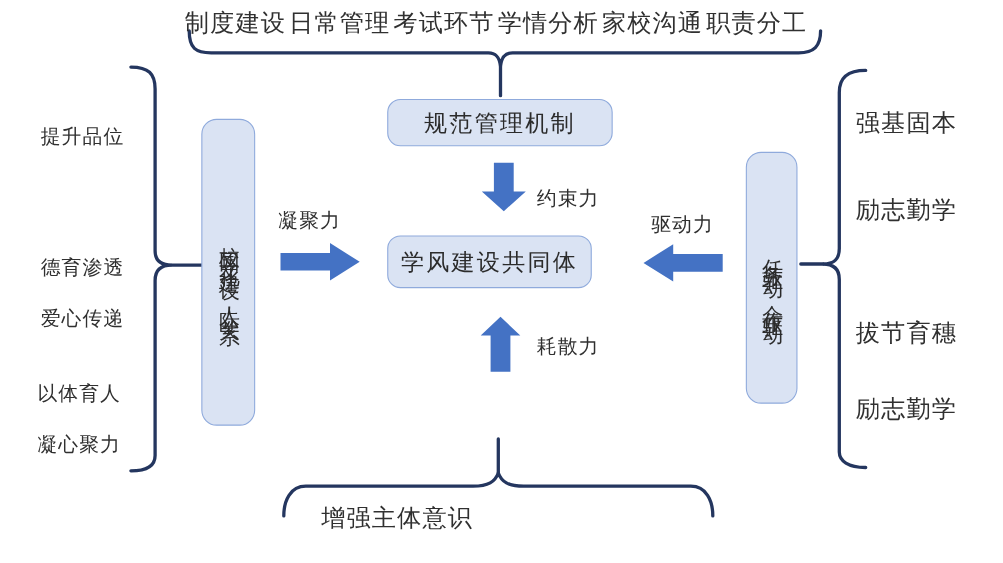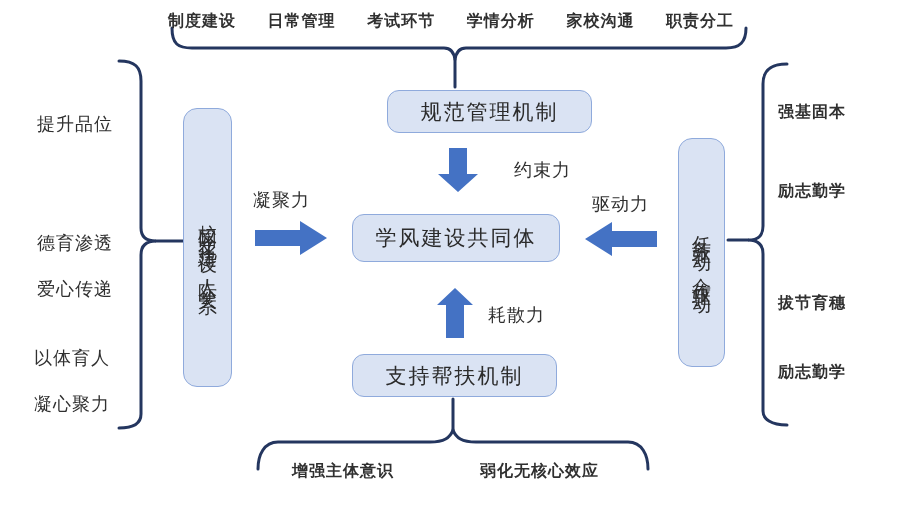--- a/index.html
+++ b/index.html
@@ -18,26 +18,25 @@
   }
   .canvas{
     position:relative;
     width:912px;height:512px;
     background:var(--bg);
     overflow:hidden;
   }
   .layer{position:absolute;left:0;top:0;width:912px;height:512px;}
   .abs{position:absolute;}
   .lbl{
-    font-size:16px;
+    font-size:22px;
     line-height:23px;
     color:var(--text);
     white-space:nowrap;
     letter-spacing:1px;
-    font-weight:bold;
   }
   .top-label-row{
     position:absolute;
     left:168px;top:8px;width:566px;height:24px;
     display:flex;justify-content:space-between;align-items:center;
   }
   .hbox{
     position:absolute;
     background:var(--box-fill);
     border:1.4px solid var(--box-border);
@@ -130,36 +129,34 @@
     <div>以体育人</div>
     <div>凝心聚力</div>
   </div>
 
   <span class="lbl abs" style="left:778px;top:100px;">强基固本</span>
   <span class="lbl abs" style="left:778px;top:179px;">励志勤学</span>
   <span class="lbl abs" style="left:778px;top:271px;margin-top:20px;">拔节育穗</span>
   <span class="lbl abs" style="left:778px;top:360px;">励志勤学</span>
 
   <span class="lbl abs" style="left:292px;top:459px;">增强主体意识</span>
-  <span class="lbl abs" style="left:480px;top:459px;">弱化无核心效应</span>
 
-  <div class="hbox" style="left:352px;top:90px;width:205px;height:43px;margin-left:35px;">规范管理机制</div>
+  <div class="hbox" style="left:352px;top:90px;width:205px;height:43px;">规范管理机制</div>
 
-  <div class="hbox" style="left:352px;top:214px;width:208px;height:48px;">学风建设共同体</div>
+  <div class="hbox" style="left:352px;top:214px;width:186px;height:48px;">学风建设共同体</div>
 
-  <div class="hbox" style="left:352px;top:354px;width:205px;height:43px;">支持帮扶机制</div>
 
   <div class="vbox" style="left:183px;top:108px;width:49px;height:279px;">
     <span>校园文化建设</span>
     <span>人际关系</span>
   </div>
 
   <div class="vbox" style="left:678px;top:138px;width:47px;height:229px;">
     <span>任务驱动</span>
     <span>合作驱动</span>
   </div>
 
-  <span class="force" style="left:488px;top:158px;margin-left:26px;">约束力</span>
+  <span class="force" style="left:488px;top:168px;">约束力</span>
   <span class="force" style="left:488px;top:303px;">耗散力</span>
   <span class="force" style="left:253px;top:188px;">凝聚力</span>
   <span class="force" style="left:592px;top:192px;">驱动力</span>
 
 </div>
 
 </body></html>

